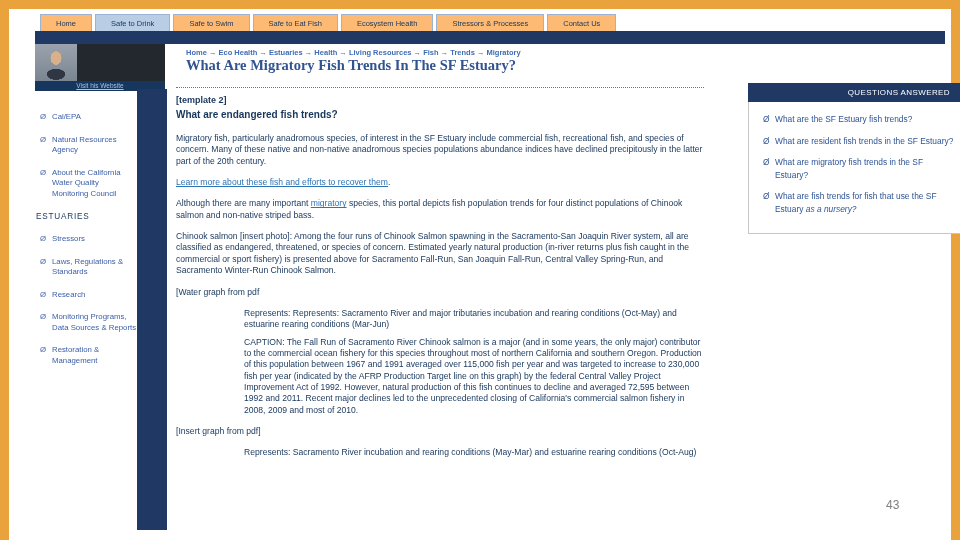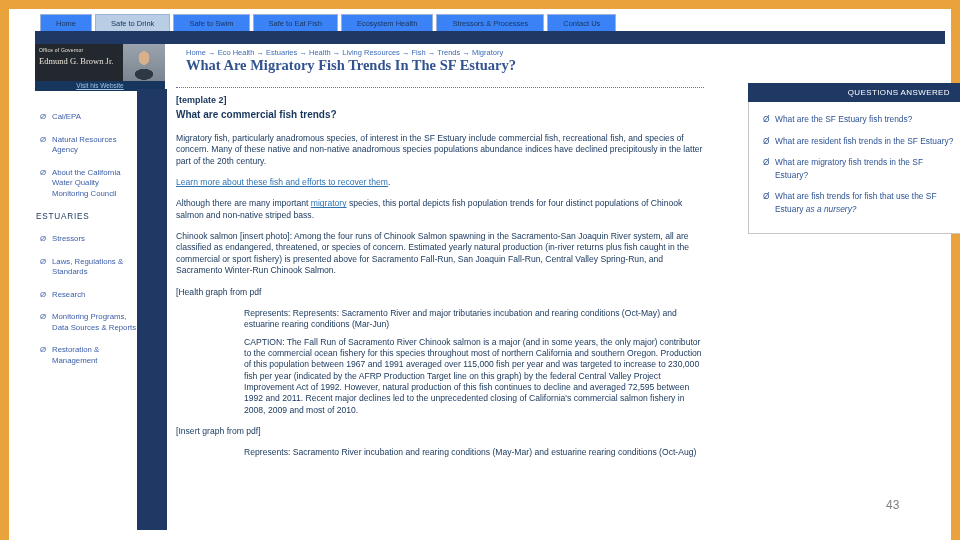--- a/index.html
+++ b/index.html
@@ -7,41 +7,41 @@
   .slide { position:relative; width:960px; height:540px; background:#ffffff;
            font-family:"Liberation Sans", sans-serif; overflow:hidden; }
 
   
   .edge-top   { position:absolute; top:0; left:0; width:960px; height:9px; background:#E9A23C; }
   .edge-left  { position:absolute; top:0; left:0; width:9px; height:540px; background:#E9A23C; }
   .edge-right { position:absolute; top:0; right:0; width:9px; height:540px; background:#E9A23C; }
 
   
   .tabs { position:absolute; top:14px; left:40px; display:flex; gap:3px; }
-  .tab  { border:1px solid #9DB3D4; background:#3b82f6; color:#17365D; font-size:7.5px;
+  .tab  { border:1px solid #9DB3D4; background:#fdba74; color:#17365D; font-size:7.5px;
           padding:4px 15px; white-space:nowrap; cursor:pointer; }
   .tab.active { background:#B9CDE5; }
 
   .topbar { position:absolute; top:31px; left:35px; width:910px; height:13px; background:#1F3864; }
 
   
   .gov { position:absolute; top:44px; left:35px; width:130px; }
   .gov-photo { display:flex; height:37px; background:#23272e; }
   .gov-text  { flex:1; padding:3px 4px; color:#E8E4D8; overflow:hidden; }
   .gov-office{ font-size:5px; letter-spacing:.2px; }
   .gov-name  { font-family:"Liberation Serif", serif; font-size:8.5px; margin-top:3px; }
   .gov-face  { width:42px;
       background:
         radial-gradient(ellipse 9px 11px at 50% 38%, #D9B08C 0 60%, transparent 62%),
         radial-gradient(ellipse 15px 9px at 50% 82%, #2f3744 0 60%, transparent 62%),
         linear-gradient(#9aa3ad, #7b8591); }
   .gov-link  { height:10px; background:#17365D; color:#9DC3E6; font-size:6.5px;
                text-align:center; text-decoration:underline; line-height:10px; cursor:pointer; }
 
-  .breadcrumb { position:absolute; top:48px; left:186px; font-size:7.5px; color:#3E6DB5; cursor:pointer; }
+  .breadcrumb { position:absolute; top:48px; left:186px; font-size:7.5px; color:#3E6DB5; cursor:pointer;font-weight:bold; }
   .page-title { position:absolute; top:57px; left:186px; font-family:"Liberation Serif", serif;
                 font-size:14.5px; font-weight:bold; color:#31538F; }
   .dotline    { position:absolute; top:87px; left:176px; width:528px; border-top:1px dotted #5a76ad; }
 
   .side-strip { position:absolute; top:89px; left:137px; width:30px; height:441px; background:#1F3864; }
 
   
   .sidebar   { position:absolute; top:112px; left:40px; width:97px; color:#3B5EA8;
                font-size:7.8px; line-height:1.35; }
   .side-item { position:relative; padding-left:12px; margin-bottom:12px; cursor:pointer; }
@@ -89,24 +89,20 @@
     <div class="tab">Safe to Eat Fish</div>
     <div class="tab">Ecosystem Health</div>
     <div class="tab">Stressors &amp; Processes</div>
     <div class="tab">Contact Us</div>
   </nav>
 
   <div class="topbar"></div>
 
   <div class="gov">
     <div class="gov-photo">
-      <div class="gov-text">
-        <div class="gov-office">Office of Governor</div>
-        <div class="gov-name">Edmund G. Brown Jr.</div>
-      </div>
       <div class="gov-face"></div>
     </div>
     <div class="gov-link">Visit his Website</div>
   </div>
 
   <div class="breadcrumb">Home → Eco Health → Estuaries → Health → Living Resources → Fish → Trends → Migratory</div>
   <h1 class="page-title">What Are Migratory Fish Trends In The SF Estuary?</h1>
   <div class="dotline"></div>
 
   <div class="side-strip"></div>
@@ -134,31 +130,31 @@
     <div class="side-item">
       <span class="blt">Ø</span><span>Monitoring Programs, Data Sources &amp; Reports</span>
     </div>
     <div class="side-item">
       <span class="blt">Ø</span><span>Restoration &amp; Management</span>
     </div>
   </div>
 
   <main class="main">
     <div class="tnote">[template 2]</div>
-    <h2>What are commercial fish trends?</h2>
+    <h2>What are endangered fish trends?</h2>
 
     <p>Migratory fish, particularly anadromous species, of interest in the SF Estuary include commercial fish, recreational fish, and species of concern. Many of these native and non-native anadromous species populations abundance indices have declined precipitously in the latter part of the 20th century.</p>
 
     <p><a class="lnk">Learn more about these fish and efforts to recover them</a><span>.</span></p>
 
     <p><span>Although there are many important </span><a class="lnk">migratory</a><span> species, this portal depicts fish population trends for four distinct populations of Chinook salmon and non-native striped bass.</span></p>
 
     <p>Chinook salmon [insert photo]: Among the four runs of Chinook Salmon spawning in the Sacramento-San Joaquin River system, all are classified as endangered, threatened, or species of concern. Estimated yearly natural production (in-river returns plus fish caught in the commercial or sport fishery) is presented above for Sacramento Fall-Run, San Joaquin Fall-Run, Central Valley Spring-Run, and Sacramento Winter-Run Chinook Salmon.</p>
 
-    <p class="gph">[Health graph from pdf</p>
+    <p class="gph">[Water graph from pdf</p>
 
     <div class="indent run-block">
       <p>Represents: Represents: Sacramento River and major tributaries incubation and rearing conditions (Oct-May) and estuarine rearing conditions (Mar-Jun)</p>
     </div>
 
     <p class="indent cap">CAPTION: The Fall Run of Sacramento River Chinook salmon is a major (and in some years, the only major) contributor to the commercial ocean fishery for this species throughout most of northern California and southern Oregon. Production of this population between 1967 and 1991 averaged over 115,000 fish per year and was targeted to increase to 230,000 fish per year (indicated by the AFRP Production Target line on this graph) by the federal Central Valley Project Improvement Act of 1992. However, natural production of this fish continues to decline and averaged 72,595 between 1992 and 2011. Recent major declines led to the unprecedented closing of California's commercial salmon fishery in 2008, 2009 and most of 2010.</p>
 
     <p class="gph">[Insert graph from pdf]</p>
 
     <div class="indent run-block">

